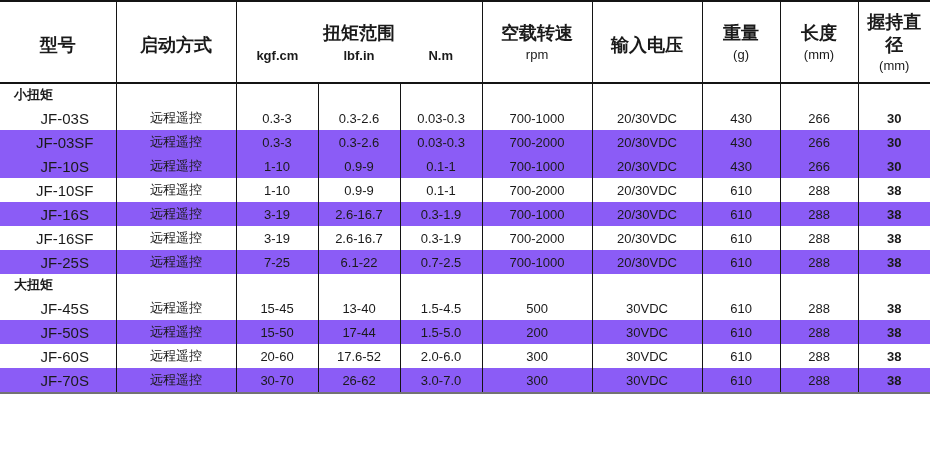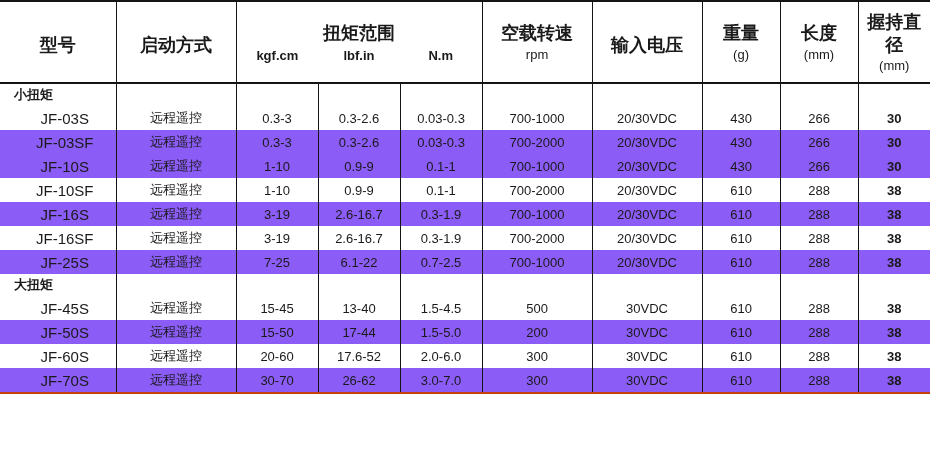--- a/index.html
+++ b/index.html
@@ -107,21 +107,21 @@
     height: 22px;
     background: #ffffff;
     text-align: left;
   }
   tr.group td.first {
     font-size: 13px;
     font-weight: bold;
     padding-left: 14px;
   }
 
-  tr.lastrow td { border-bottom: 2px solid #c2410c; }
+  tr.lastrow td { border-bottom: 2px solid #737373; }
 </style>
 </head>
 <body>
 
 <table class="spec-table">
   <colgroup>
     <col class="c0">
       <col class="c1">
       <col class="c2">
       <col class="c3">

